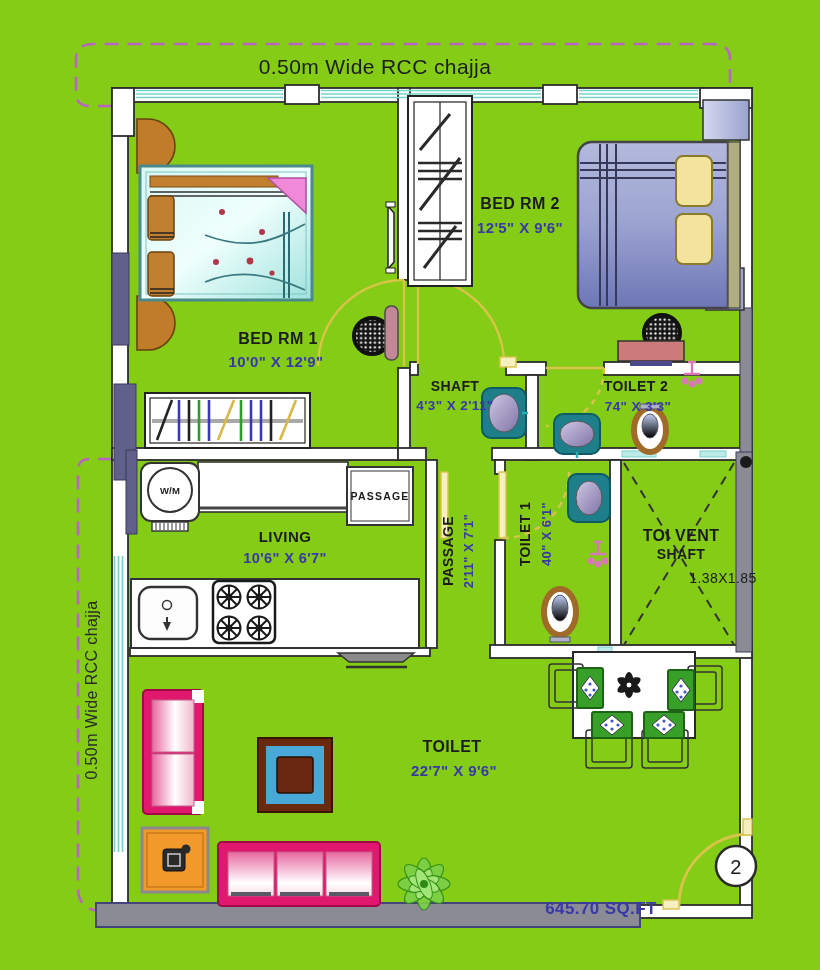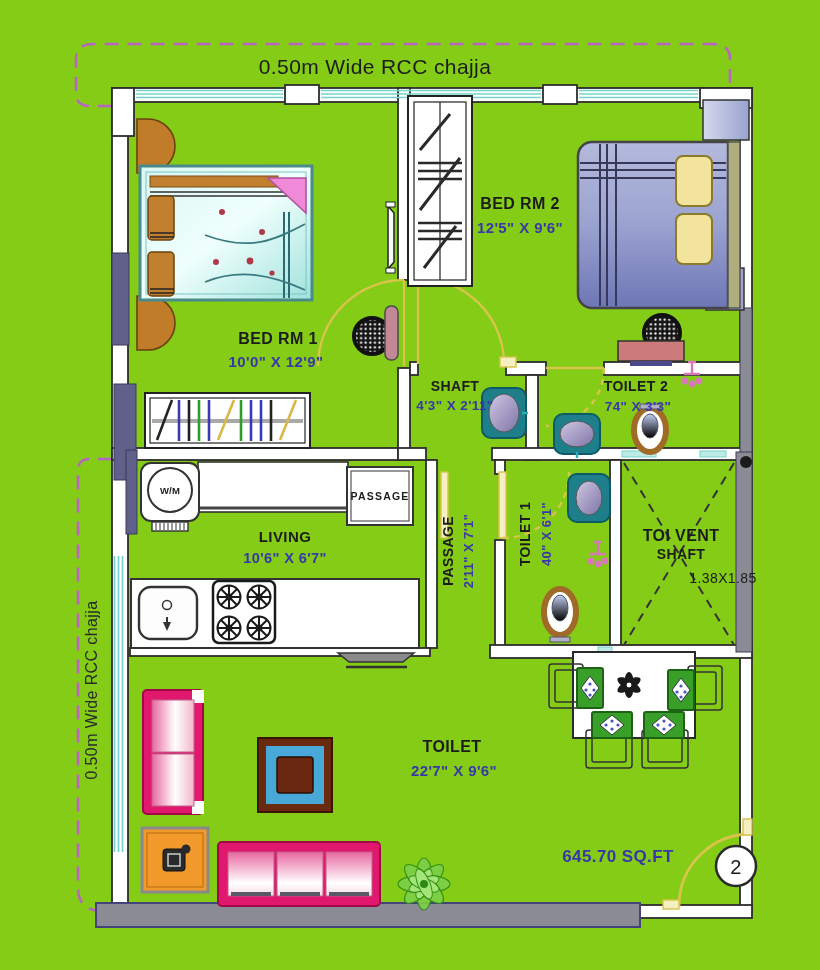--- a/index.html
+++ b/index.html
@@ -425,16 +425,16 @@
   <div class="lbl rot" style="left:525px;top:534px;font-size:14px;">TOILET 1</div>
   <div class="lbl rot dim" style="left:546px;top:534px;font-size:13px;">40" X 6'1"</div>
 
   <div class="lbl thin" style="left:681px;top:536px;font-size:16px;">TOI VENT</div>
   <div class="lbl thin" style="left:681px;top:554px;font-size:14px;">SHAFT</div>
   <div class="lbl thin" style="left:682px;top:578px;font-size:14px;font-weight:500;margin-left:41px;">1.38X1.85</div>
 
   <div class="lbl" style="left:452px;top:747px;font-size:16px;">TOILET</div>
   <div class="lbl dim" style="left:454px;top:770px;font-size:15px;">22'7" X 9'6"</div>
 
-  <div class="lbl dim" style="left:601px;top:856px;font-size:17px;font-weight:600;margin-left:17px;">645.70 SQ.FT</div>
+  <div class="lbl dim" style="left:601px;top:908px;font-size:17px;font-weight:600;">645.70 SQ.FT</div>
 
   <div class="lbl thin" style="left:736px;top:867px;font-size:20px;font-weight:500;">2</div>
 </div>
 
 </body></html>

